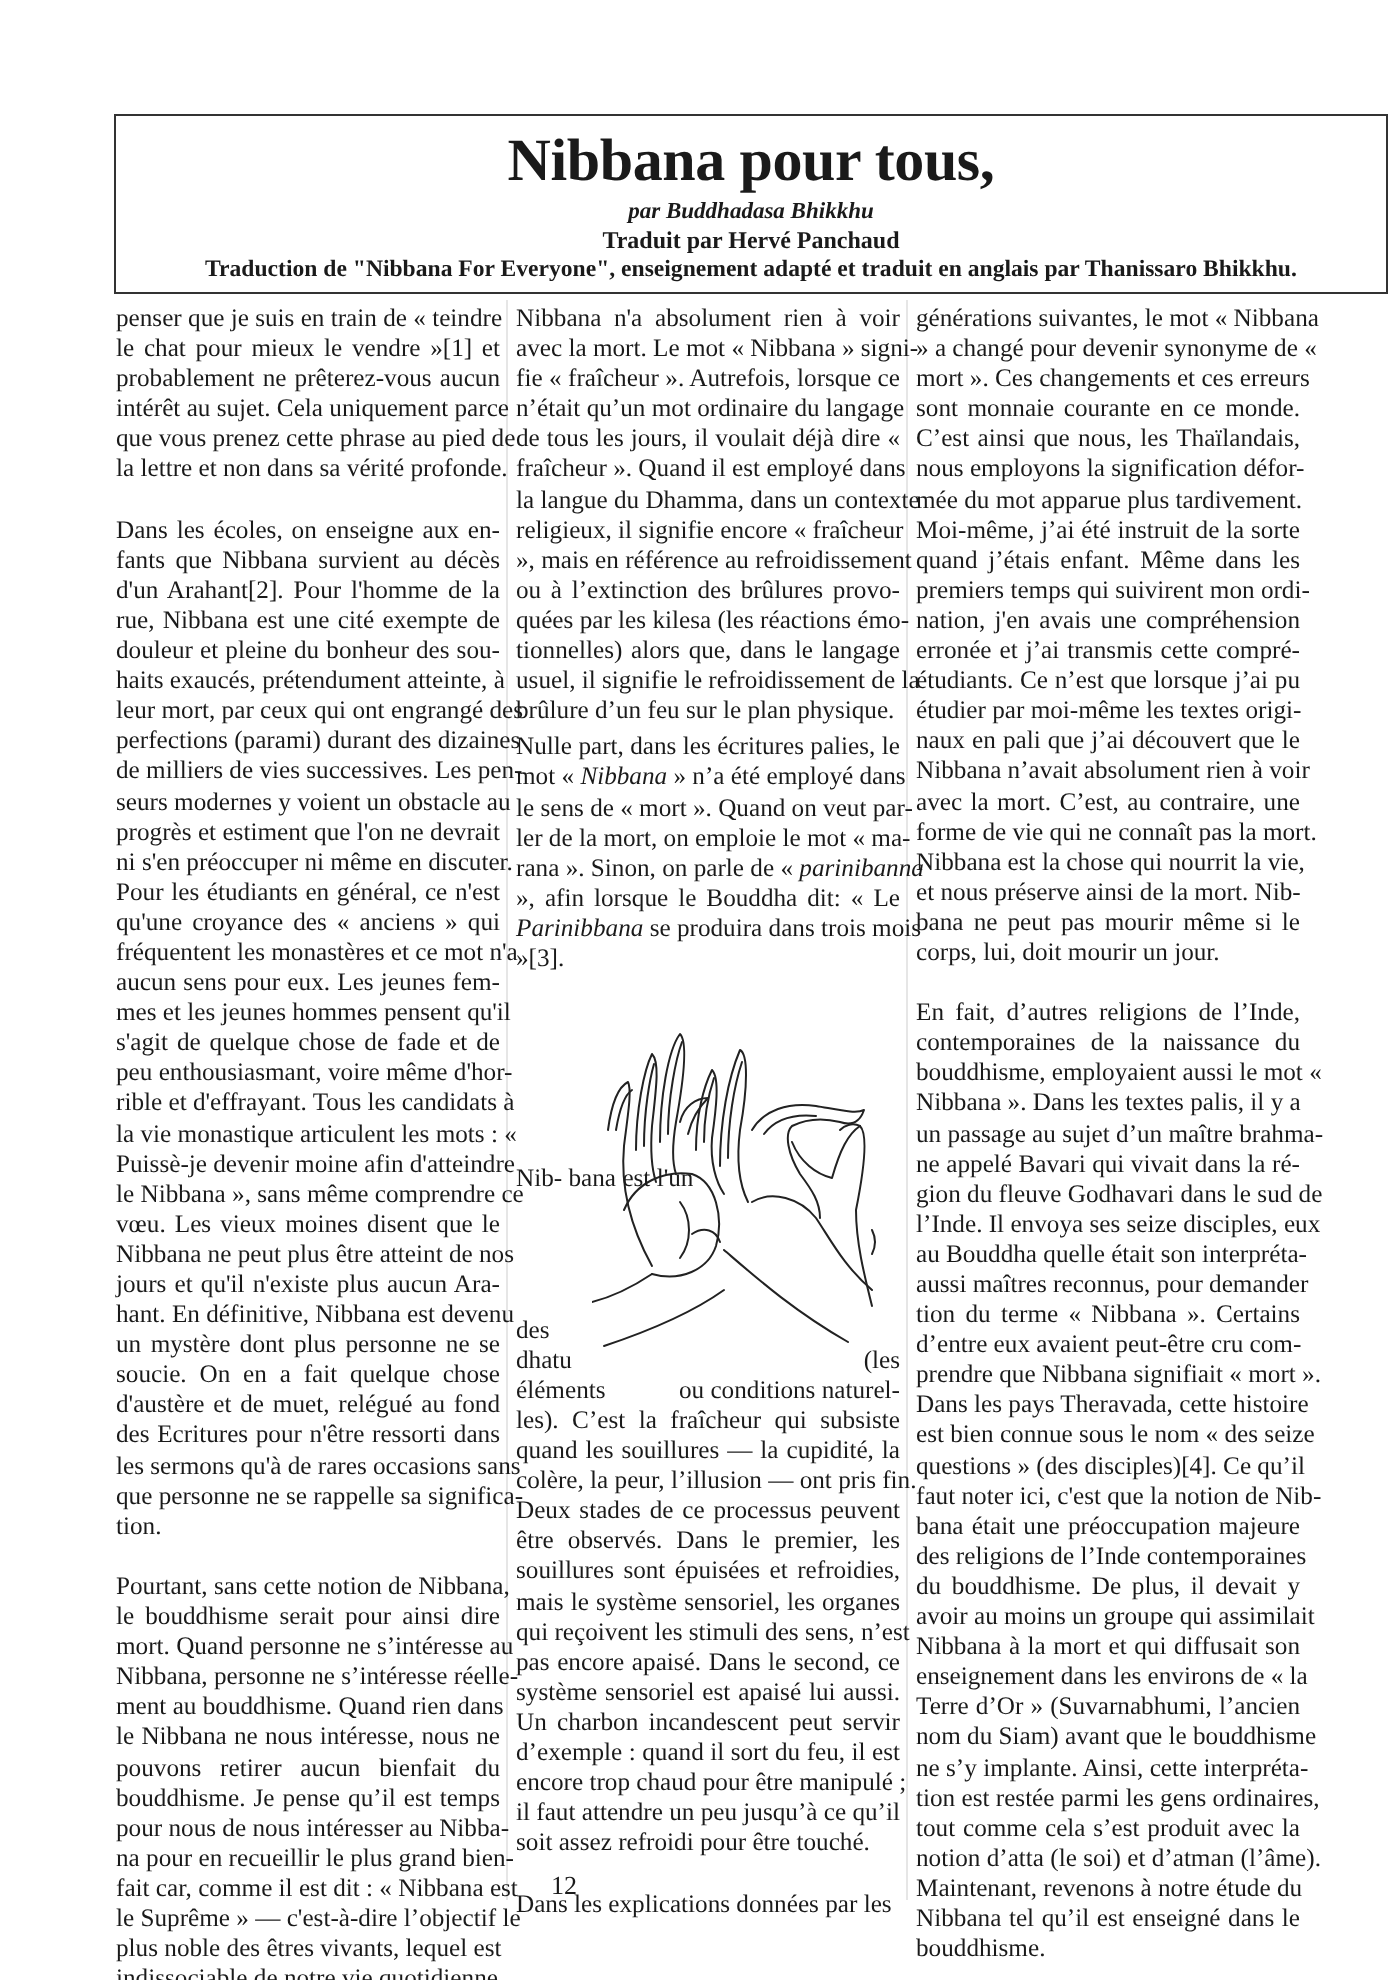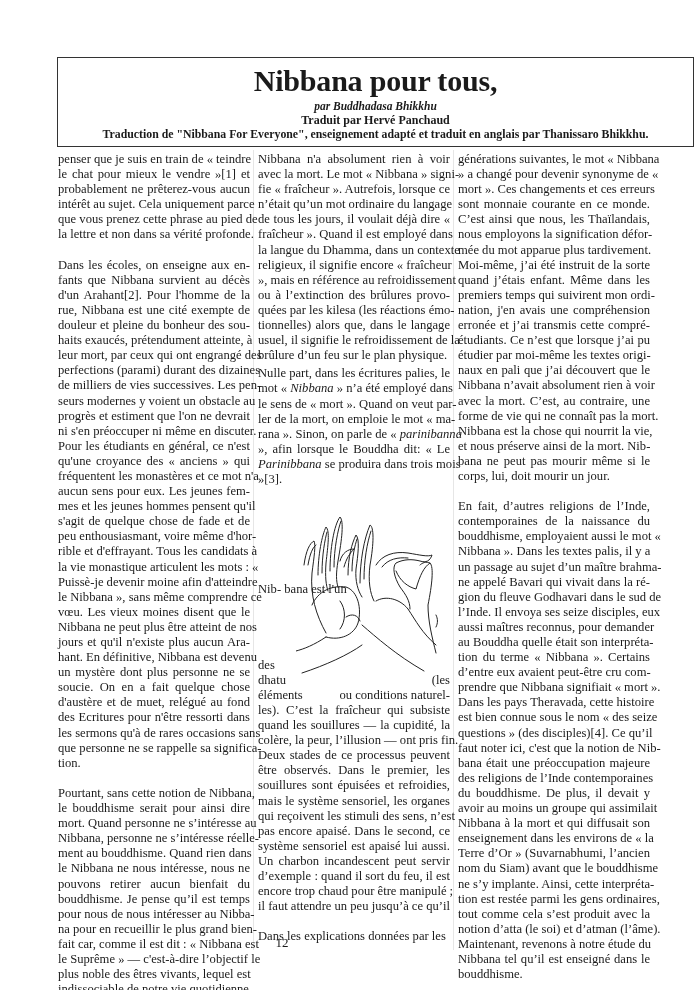--- a/index.html
+++ b/index.html
@@ -187,20 +187,21 @@
       <span class="ln j">être observés. Dans le premier, les</span>
       <span class="ln j">souillures sont épuisées et refroidies,</span>
       <span class="ln j">mais le système sensoriel, les organes</span>
       <span class="ln j">qui reçoivent les stimuli des sens, n’est</span>
       <span class="ln j">pas encore apaisé. Dans le second, ce</span>
       <span class="ln j">système sensoriel est apaisé lui aussi.</span>
       <span class="ln j">Un charbon incandescent peut servir</span>
       <span class="ln j">d’exemple : quand il sort du feu, il est</span>
       <span class="ln j">encore trop chaud pour être manipulé ;</span>
       <span class="ln j">il faut attendre un peu jusqu’à ce qu’il</span>
+      <span class="ln">soit assez refroidi pour être touché.</span>
     </div>
     <div style="margin-bottom: 0px;">
       <span class="ln">Dans les explications données par les</span>
     </div>
   </div>
 
 <div class="col col-right" id="col-right">
     <div style="margin-bottom: 15.1px;">
       <span class="ln j">générations suivantes, le mot « Nibbana</span>
       <span class="ln j">» a changé pour devenir synonyme de «</span>
@@ -227,22 +228,22 @@
     </div>
     <div style="margin-bottom: 0px;">
       <span class="ln j">En fait, d’autres religions de l’Inde,</span>
       <span class="ln j">contemporaines de la naissance du</span>
       <span class="ln j">bouddhisme, employaient aussi le mot «</span>
       <span class="ln j">Nibbana ». Dans les textes palis, il y a</span>
       <span class="ln j">un passage au sujet d’un maître brahma-</span>
       <span class="ln j">ne appelé Bavari qui vivait dans la ré-</span>
       <span class="ln j">gion du fleuve Godhavari dans le sud de</span>
       <span class="ln j">l’Inde. Il envoya ses seize disciples, eux</span>
+      <span class="ln j">au Bouddha quelle était son interpréta-</span>
       <span class="ln j">aussi maîtres reconnus, pour demander</span>
-      <span class="ln j">au Bouddha quelle était son interpréta-</span>
       <span class="ln j">tion du terme « Nibbana ». Certains</span>
       <span class="ln j">d’entre eux avaient peut-être cru com-</span>
       <span class="ln j">prendre que Nibbana signifiait « mort ».</span>
       <span class="ln j">Dans les pays Theravada, cette histoire</span>
       <span class="ln j">est bien connue sous le nom « des seize</span>
       <span class="ln j">questions » (des disciples)[4]. Ce qu’il</span>
       <span class="ln j">faut noter ici, c'est que la notion de Nib-</span>
       <span class="ln j">bana était une préoccupation majeure</span>
       <span class="ln j">des religions de l’Inde contemporaines</span>
       <span class="ln j">du bouddhisme. De plus, il devait y</span>

